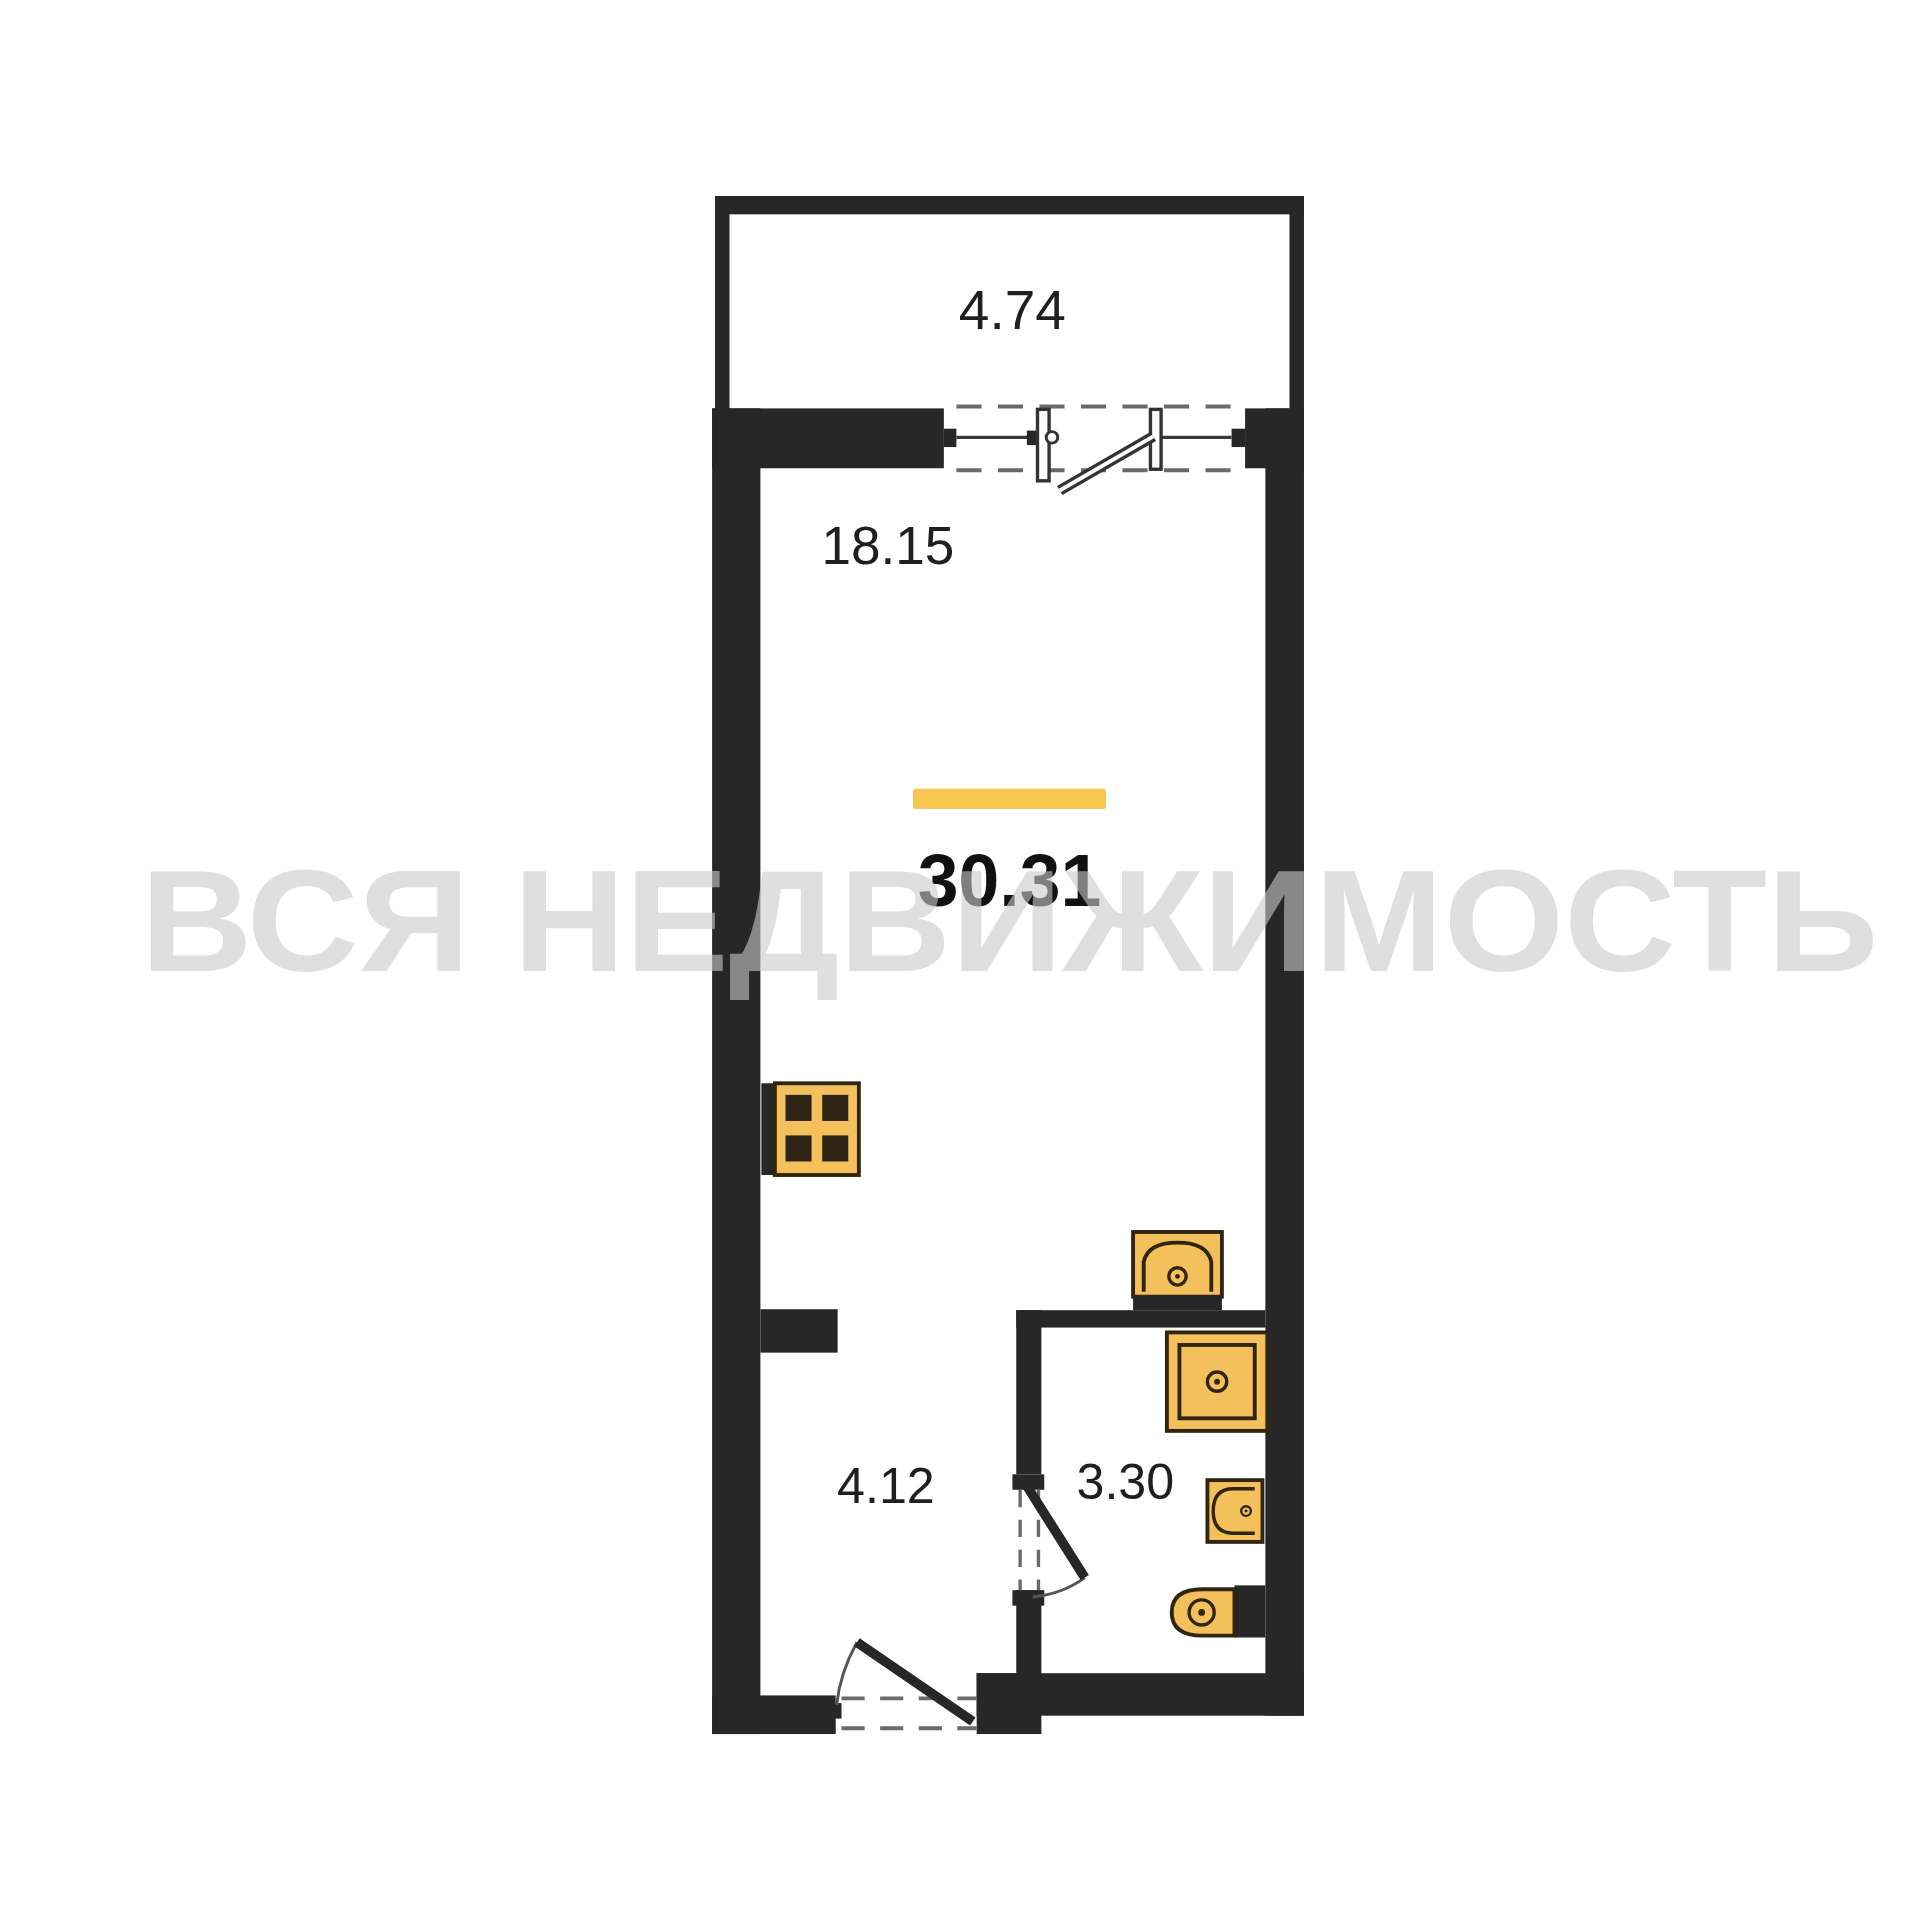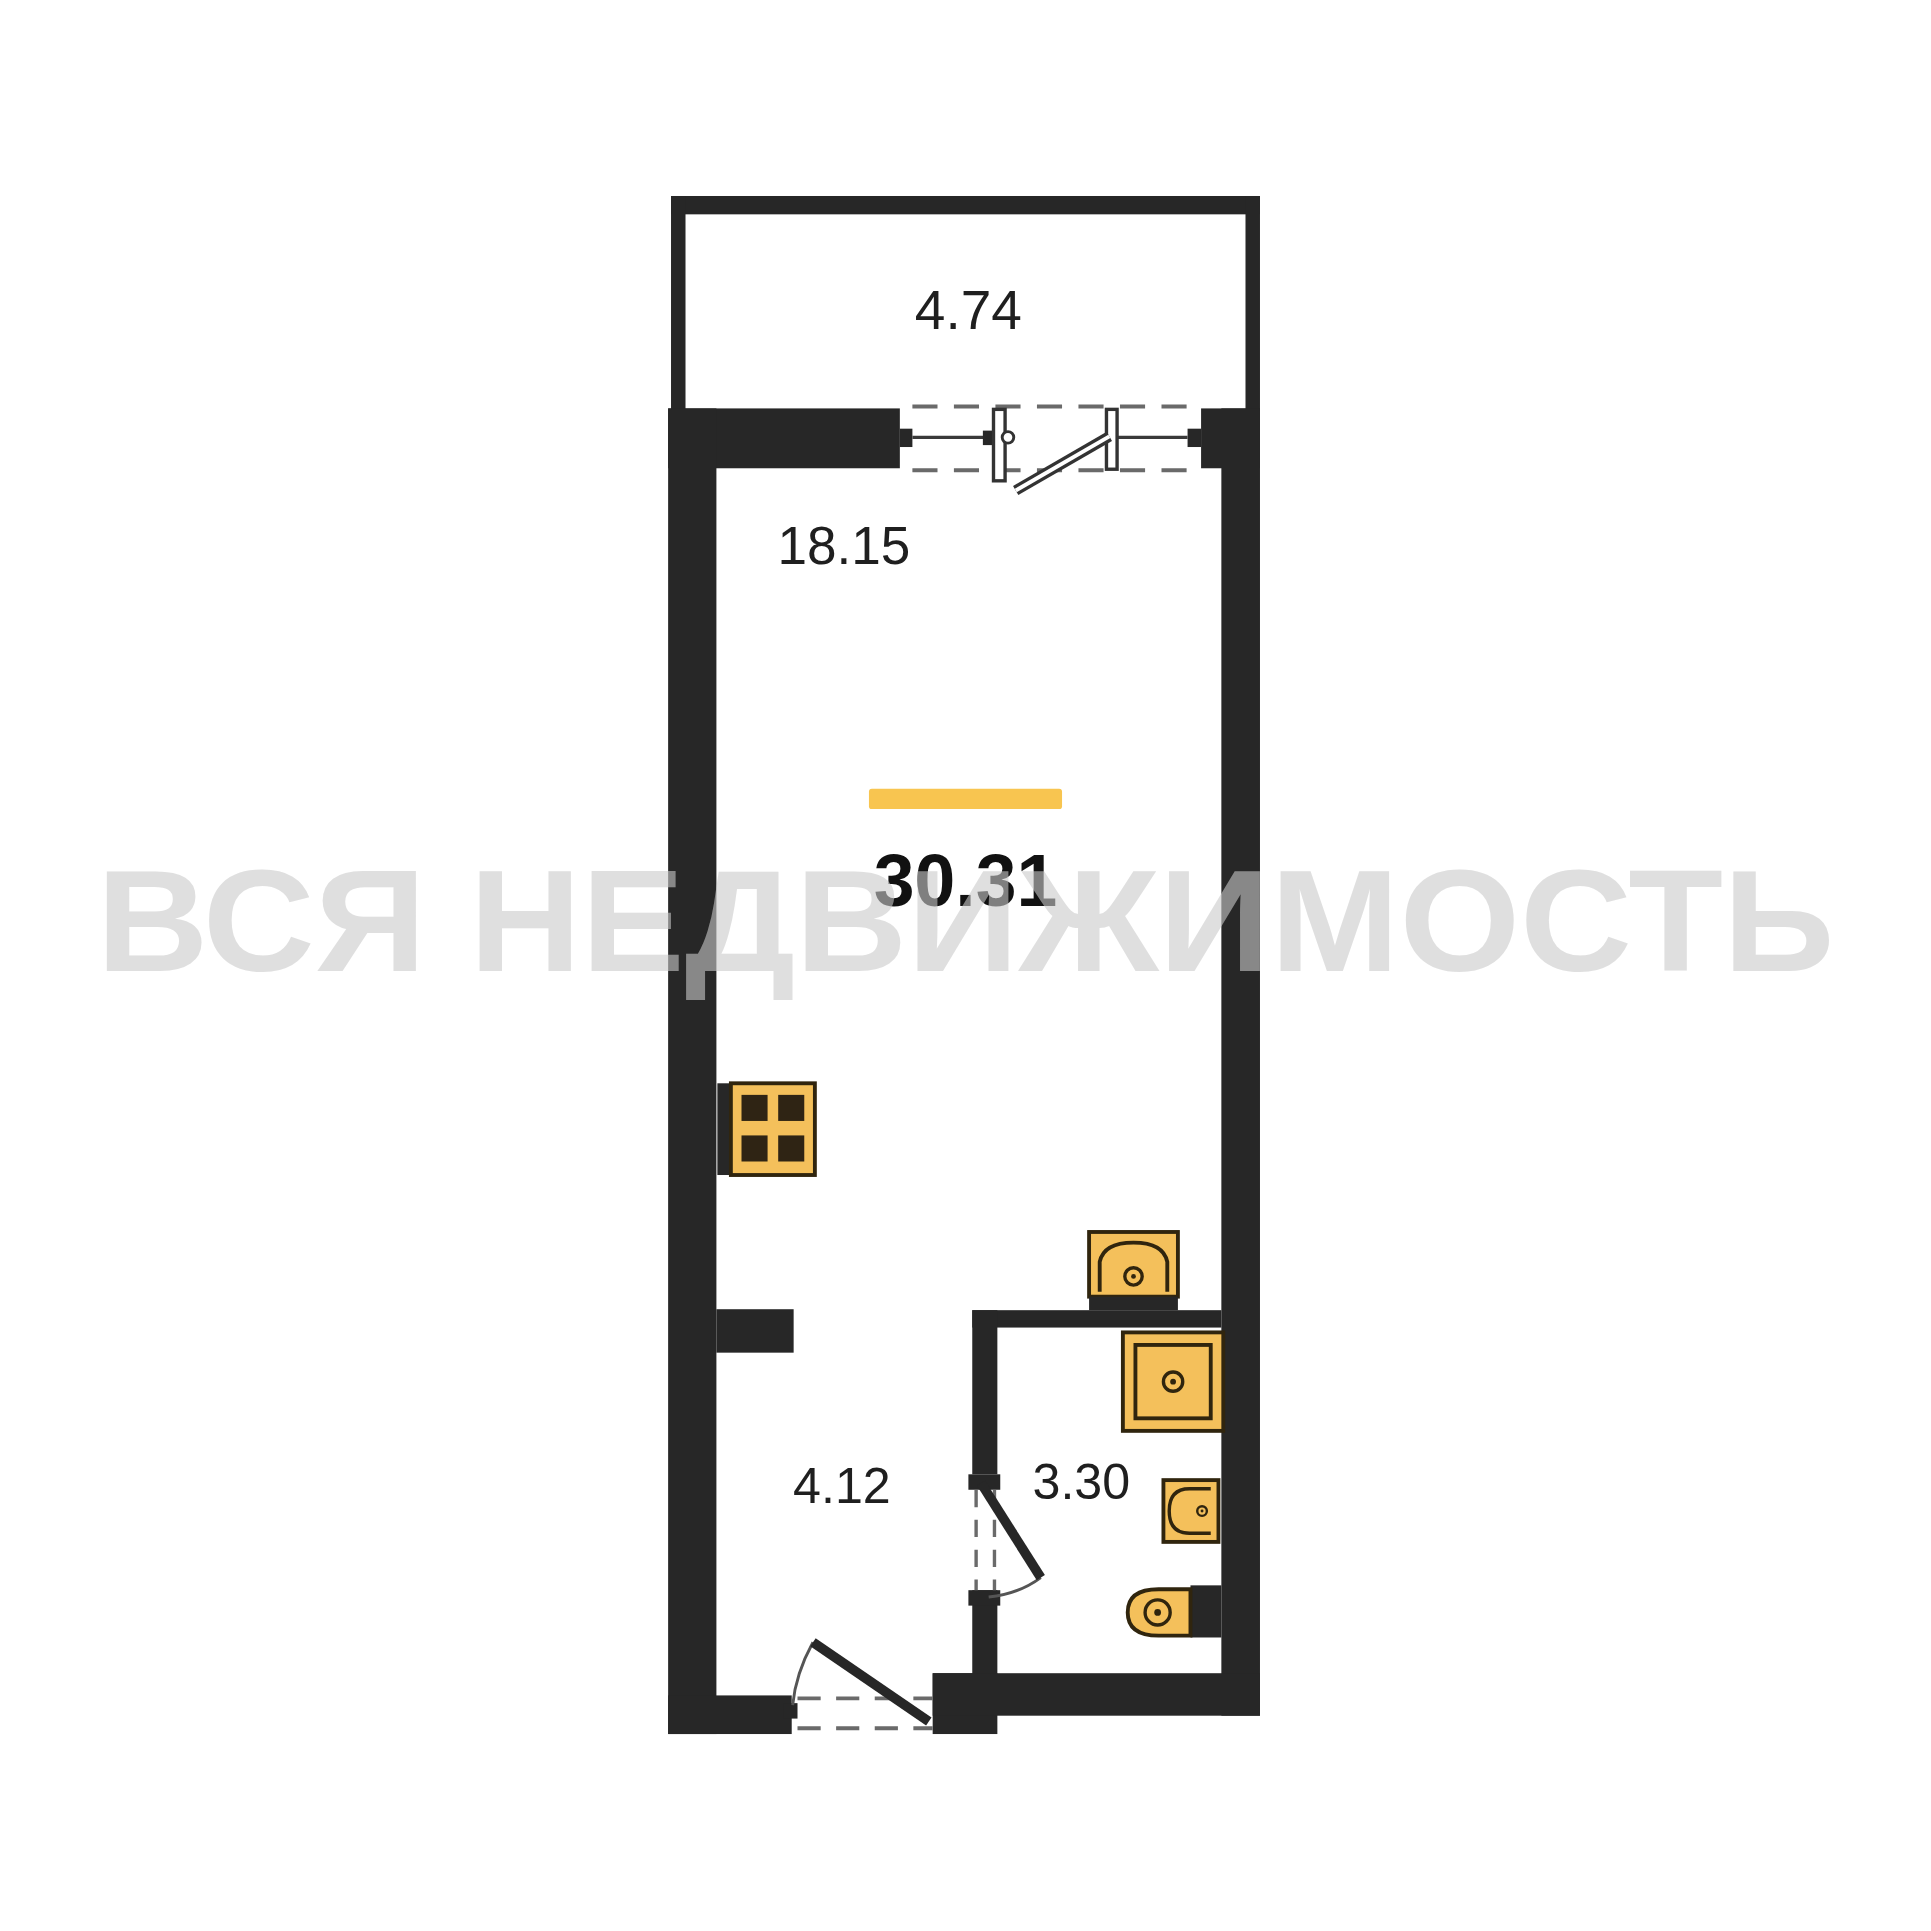--- a/index.html
+++ b/index.html
@@ -1,17 +1,17 @@
 <!DOCTYPE html>
 <html><head>
 <meta charset="utf-8">
 <style>
   html,body{margin:0;padding:0;background:#ffffff;}
   body{width:1931px;height:1931px;position:relative;font-family:"Liberation Sans",sans-serif;}
-  .stage{position:absolute;inset:0;}
+  .stage{position:absolute;inset:0;padding-left:44px;}
   svg{display:block;}
   .area-label{fill:#1f1f1f;font-family:"Liberation Sans",sans-serif;}
   .total-label{fill:#111111;font-weight:700;font-family:"Liberation Sans",sans-serif;}
   .watermark{fill:#c9c9c9;fill-opacity:0.60;font-weight:700;font-family:"Liberation Sans",sans-serif;}
 </style>
 </head>
 <body>
 
 <div class="stage">
 <svg viewBox="0 0 2000 2000" width="1931" height="1931">

